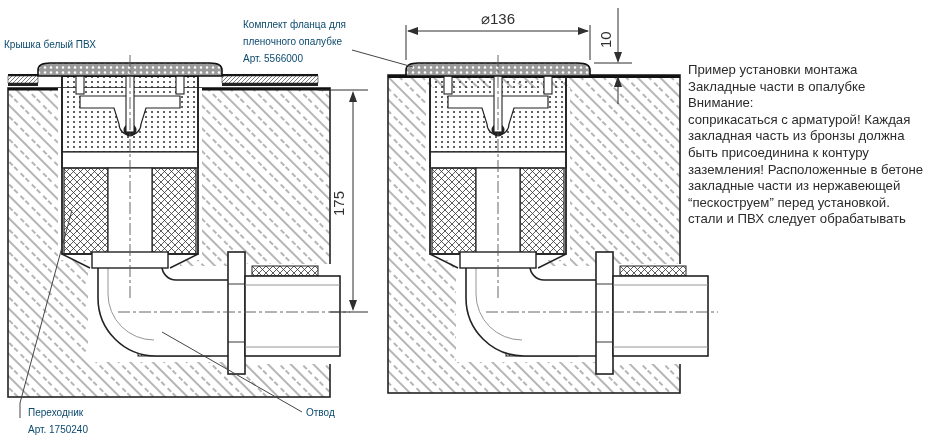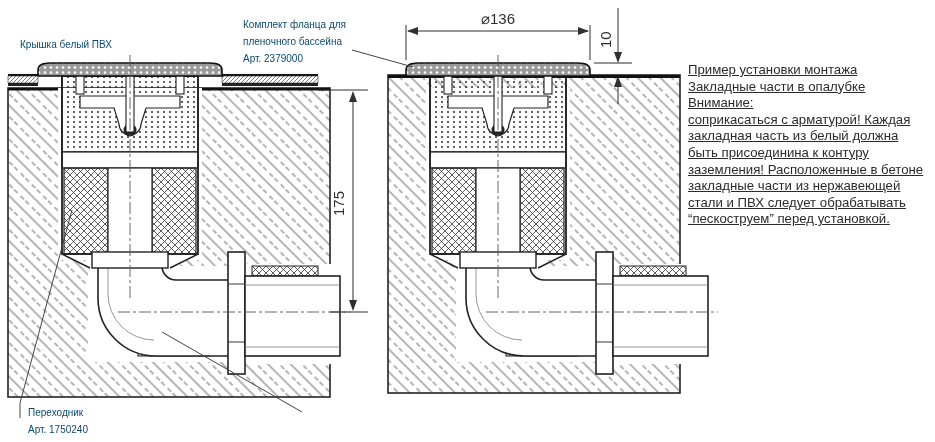--- a/index.html
+++ b/index.html
@@ -4,21 +4,21 @@
 <style>
   html,body{margin:0;padding:0;background:#fff;}
   .canvas{
     position:relative;width:935px;height:442px;background:#fff;
     font-family:"Liberation Sans", sans-serif;color:#2b2b2b;overflow:hidden;
   }
   .canvas svg{position:absolute;left:0;top:0;}
   .lbl{position:absolute;font-size:10px;line-height:17px;color:#0c4a6e;white-space:nowrap;}
   .note{
     position:absolute;left:688px;top:62px;width:246px;
-    font-size:13.2px;line-height:16.6px;color:#2b2b2b;text-decoration:underline;
+    font-size:13.2px;line-height:16.6px;color:#2b2b2b;
   }
   .dimtext{font-size:15px;fill:#2f2f2f;font-family:"Liberation Sans",sans-serif;}
 </style>
 </head>
 <body>
 
 <div class="canvas">
 
   <svg width="935" height="442" viewBox="0 0 935 442">
     <defs>
@@ -158,41 +158,42 @@
       <text class="dimtext" transform="translate(611,48) rotate(-90)">10</text>
     </g>
 
     <g stroke="#444" stroke-width="1" fill="none">
       <path d="M352,50 L413,67"></path>
       <path d="M20,418 L20,403 L72,210"></path>
       <path d="M302,412 L162,332"></path>
     </g>
   </svg>
 
-  <div class="lbl" style="left:20px;top:36px;">Крышка белый ПВХ</div>
+  <div class="lbl" style="left:4px;top:36px;">Крышка белый ПВХ</div>
 
   <div class="lbl" style="left:243px;top:16px;">
     <div>Комплект фланца для</div>
-    <div>пленочного бассейна</div>
-    <div>Арт. 2379000</div>
+    <div>пленочного опалубке</div>
+    <div>Арт. 5566000</div>
   </div>
 
   <div class="lbl" style="left:28px;top:404px;">
     <div>Переходник</div>
     <div>Арт. 1750240</div>
   </div>
 
   <div class="lbl" style="left:306px;top:404px;">
+    <div>Отвод</div>
   </div>
 
   <div class="note">
     <div>Пример установки монтажа</div>
     <div>Закладные части в опалубке</div>
     <div>Внимание:</div>
     <div>соприкасаться с арматурой! Каждая</div>
-    <div>закладная часть из белый должна</div>
+    <div>закладная часть из бронзы должна</div>
     <div>быть присоединина к контуру</div>
     <div>заземления! Расположенные в бетоне</div>
     <div>закладные части из нержавеющей</div>
+    <div>“пескоструем” перед установкой.</div>
     <div>стали и ПВХ следует обрабатывать</div>
-    <div>“пескоструем” перед установкой.</div>
   </div>
 </div>
 
 </body></html>

